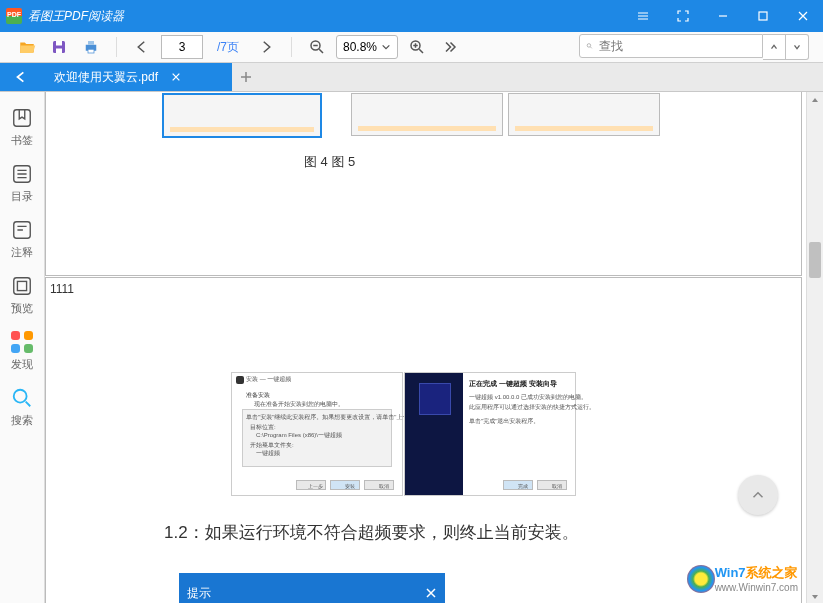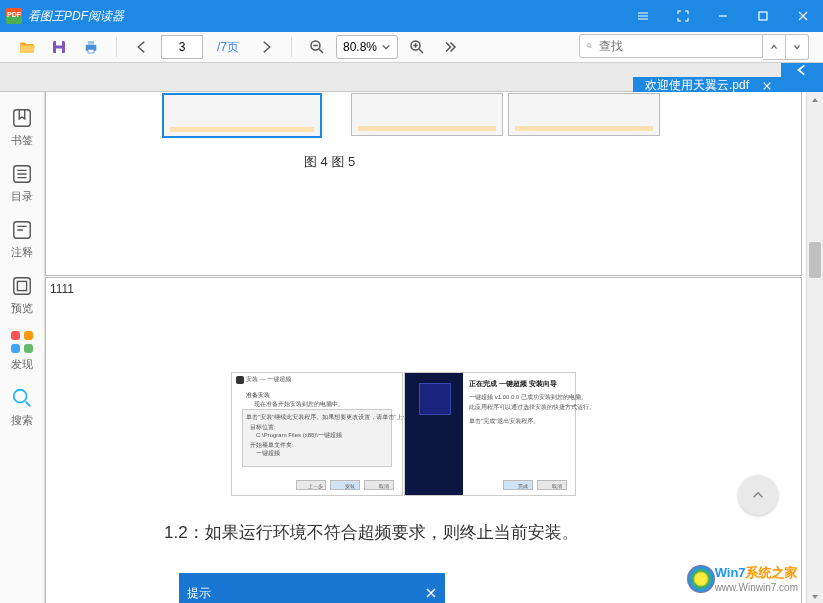--- a/index.html
+++ b/index.html
@@ -23,21 +23,21 @@
   .tspacer{flex:1;}
   .searchgroup{display:flex;align-items:flex-start;}
   .searchbox{display:flex;align-items:center;border:1px solid #c2c2c2;height:22px;width:170px;padding:0 6px;gap:4px;background:#fff;border-radius:3px 0 0 3px;}
   .searchbox svg{width:14px;height:14px;}
   .searchbox input{border:none;outline:none;font-size:12px;flex:1;background:transparent;}
   .schbtn{width:22px;height:24px;display:flex;align-items:center;justify-content:center;border:1px solid #c2c2c2;border-left:0;background:#fff;cursor:pointer;}
   .schbtn.first{border-radius:0;}
   .schbtn.last{border-radius:0 3px 3px 0;}
   .schbtn svg{width:10px;height:10px;}
   
-  .tabbar{height:28px;background:#eaeaea;display:flex;align-items:flex-end;border-bottom:1px solid #c8c8c8;flex-direction:column;}
+  .tabbar{height:28px;background:#eaeaea;display:flex;align-items:flex-end;border-bottom:1px solid #c8c8c8;}
   .tabback{width:42px;height:28px;background:#1e88e5;display:flex;align-items:center;justify-content:center;cursor:pointer;}
   .tabback svg{width:14px;height:14px;stroke:#fff;fill:none;stroke-width:1.5;}
   .tab{height:28px;background:#1e88e5;color:#fff;display:flex;align-items:center;padding:0 8px 0 12px;font-size:12px;gap:10px;min-width:170px;cursor:pointer;}
   .tab .tabclose{width:16px;height:16px;border-radius:2px;display:flex;align-items:center;justify-content:center;}
   .tab .tabclose svg{width:10px;height:10px;stroke:#fff;fill:none;stroke-width:1.5;}
   .newtab{width:28px;height:28px;display:flex;align-items:center;justify-content:center;cursor:pointer;color:#888;}
   
   .bodyrow{display:flex;height:513px;}
   .sidebar{width:44px;background:#fafafa;border-right:1px solid #ddd;display:flex;flex-direction:column;align-items:center;padding-top:8px;gap:2px;}
   .sbtn{width:44px;height:54px;display:flex;flex-direction:column;align-items:center;justify-content:center;gap:4px;cursor:pointer;color:#666;font-size:11px;}

